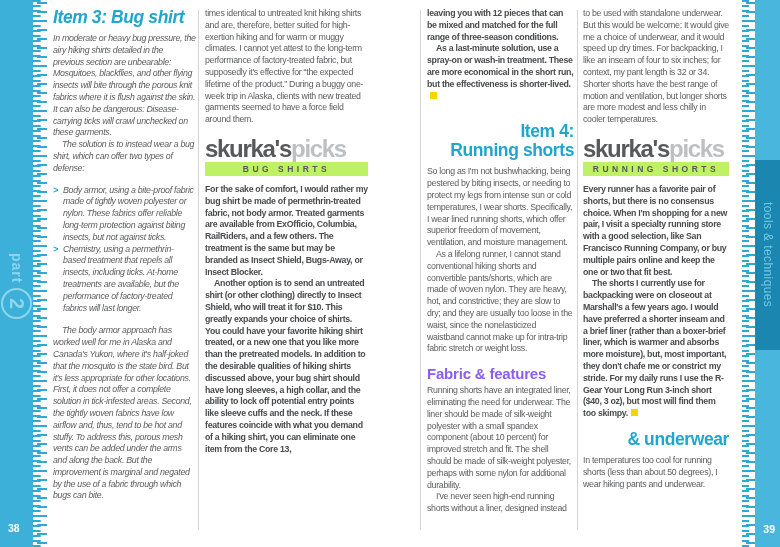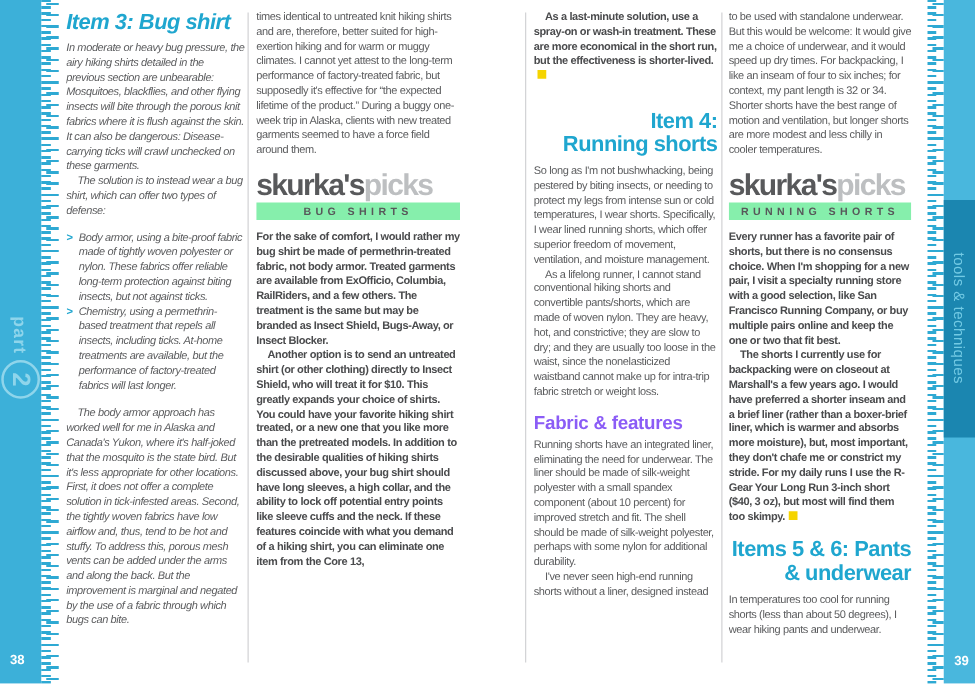--- a/index.html
+++ b/index.html
@@ -47,21 +47,21 @@
   .item-heading.mt{margin-top:20px;text-align:right;}
   .subheading{font-size:15px;font-weight:bold;color:#8b5cf6;margin:10px 0 3px 0;letter-spacing:-0.2px;}
   .bullets{margin:10px 0 11px 0;}
   .bullet-item{display:flex;}
   .bullet-marker{color:#1fa6cf;font-weight:bold;flex:0 0 10px;font-size:9px;line-height:11.8px;}
   .bullet-text{flex:1;}
   
   .picks-logo{margin-top:11px;}
   .logo-text{font-size:24px;line-height:24px;font-weight:bold;letter-spacing:-1.3px;color:#58595b;white-space:nowrap;}
   .logo-picks{color:#bdbfc1;margin-top:37px;}
-  .picks-banner{margin-top:1px;background:#86efac;height:14px;display:flex;align-items:center;
+  .picks-banner{margin-top:1px;background:#bef264;height:14px;display:flex;align-items:center;
     justify-content:center;font-size:8.5px;font-weight:bold;letter-spacing:3.5px;color:#57585a;}
   .picks-body{margin-top:8px;}
   .end-mark{display:inline-block;width:7px;height:7px;background:#f5d400;margin-left:3px;}
 </style>
 </head>
 <body>
 
 <div class="spread">
 
   <div class="sidebar-left">
@@ -111,20 +111,21 @@
       <div class="picks-banner">BUG SHIRTS</div>
     </div>
     <div class="bold picks-body">
       <p>For the sake of comfort, I would rather my bug shirt be made of permethrin-treated fabric, not body armor. Treated garments are available from ExOfficio, Columbia, RailRiders, and a few others. The treatment is the same but may be branded as Insect Shield, Bugs-Away, or Insect Blocker.</p>
       <p class="indent">Another option is to send an untreated shirt (or other clothing) directly to Insect Shield, who will treat it for $10. This greatly expands your choice of shirts. You could have your favorite hiking shirt treated, or a new one that you like more than the pretreated models. In addition to the desirable qualities of hiking shirts discussed above, your bug shirt should have long sleeves, a high collar, and the ability to lock off potential entry points like sleeve cuffs and the neck. If these features coincide with what you demand of a hiking shirt, you can eliminate one item from the Core 13,</p>
     </div>
   </div>
 
   <div class="col col-3">
     <div class="bold">
+      <p>leaving you with 12 pieces that can be mixed and matched for the full range of three-season conditions.</p>
       <p class="indent"><span>As a last-minute solution, use a spray-on or wash-in treatment. These are more economical in the short run, but the effectiveness is shorter-lived.</span><span class="end-mark"></span></p>
     </div>
     <div class="item-heading mt">
       <div>Item 4:</div>
       <div>Running shorts</div>
     </div>
     <p>So long as I'm not bushwhacking, being pestered by biting insects, or needing to protect my legs from intense sun or cold temperatures, I wear shorts. Specifically, I wear lined running shorts, which offer superior freedom of movement, ventilation, and moisture management.</p>
     <p class="indent">As a lifelong runner, I cannot stand conventional hiking shorts and convertible pants/shorts, which are made of woven nylon. They are heavy, hot, and constrictive; they are slow to dry; and they are usually too loose in the waist, since the nonelasticized waistband cannot make up for intra-trip fabric stretch or weight loss.</p>
     <div class="subheading">Fabric &amp; features</div>
     <p>Running shorts have an integrated liner, eliminating the need for underwear. The liner should be made of silk-weight polyester with a small spandex component (about 10 percent) for improved stretch and fit. The shell should be made of silk-weight polyester, perhaps with some nylon for additional durability.</p>
@@ -135,19 +136,18 @@
     <p>to be used with standalone underwear. But this would be welcome: It would give me a choice of underwear, and it would speed up dry times. For backpacking, I like an inseam of four to six inches; for context, my pant length is 32 or 34. Shorter shorts have the best range of motion and ventilation, but longer shorts are more modest and less chilly in cooler temperatures.</p>
     <div class="picks-logo">
       <div class="logo-text"><span>skurka's</span><span class="logo-picks">picks</span></div>
       <div class="picks-banner">RUNNING SHORTS</div>
     </div>
     <div class="bold picks-body">
       <p>Every runner has a favorite pair of shorts, but there is no consensus choice. When I'm shopping for a new pair, I visit a specialty running store with a good selection, like San Francisco Running Company, or buy multiple pairs online and keep the one or two that fit best.</p>
       <p class="indent"><span>The shorts I currently use for backpacking were on closeout at Marshall's a few years ago. I would have preferred a shorter inseam and a brief liner (rather than a boxer-brief liner, which is warmer and absorbs more moisture), but, most important, they don't chafe me or constrict my stride. For my daily runs I use the R-Gear Your Long Run 3-inch short ($40, 3 oz), but most will find them too skimpy.</span><span class="end-mark"></span></p>
     </div>
     <div class="item-heading mt" style="margin-top:10px;">
-      <div>Items 5 &amp; 6: Pants</div>
       <div>&amp; underwear</div>
     </div>
     <p>In temperatures too cool for running shorts (less than about 50 degrees), I wear hiking pants and underwear.</p>
   </div>
 
 </div>
 
 </body></html>

